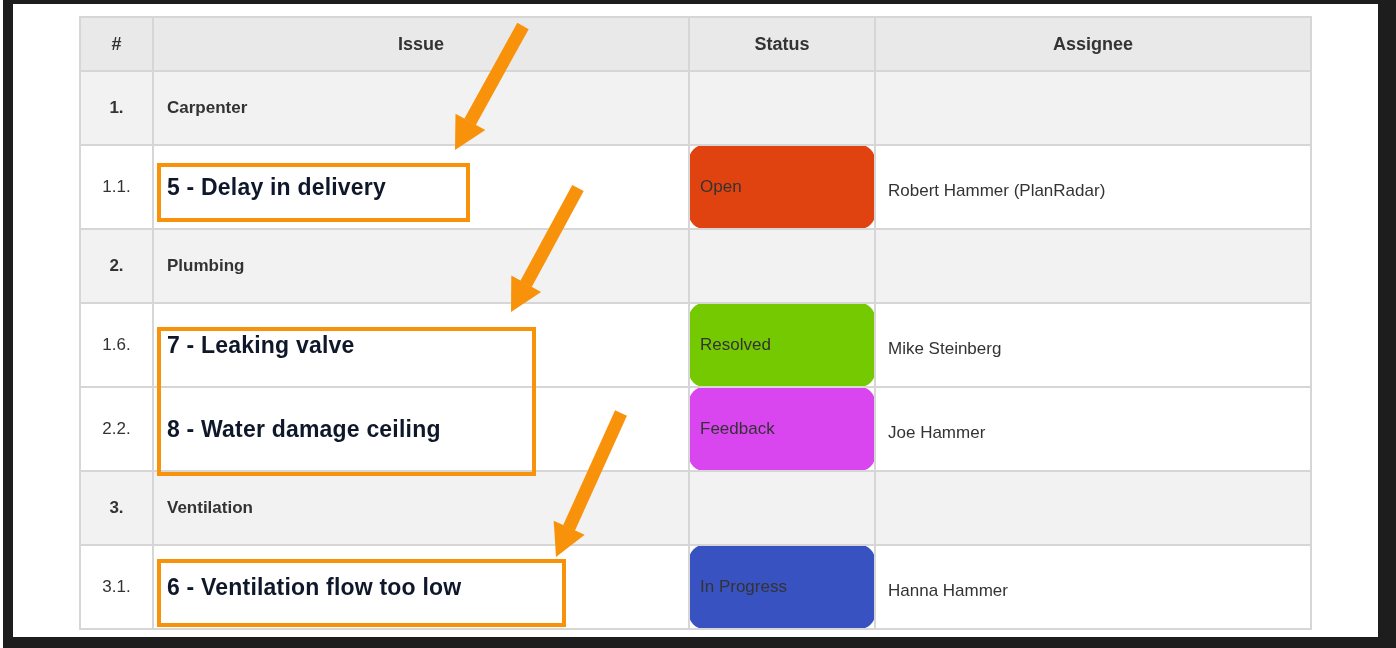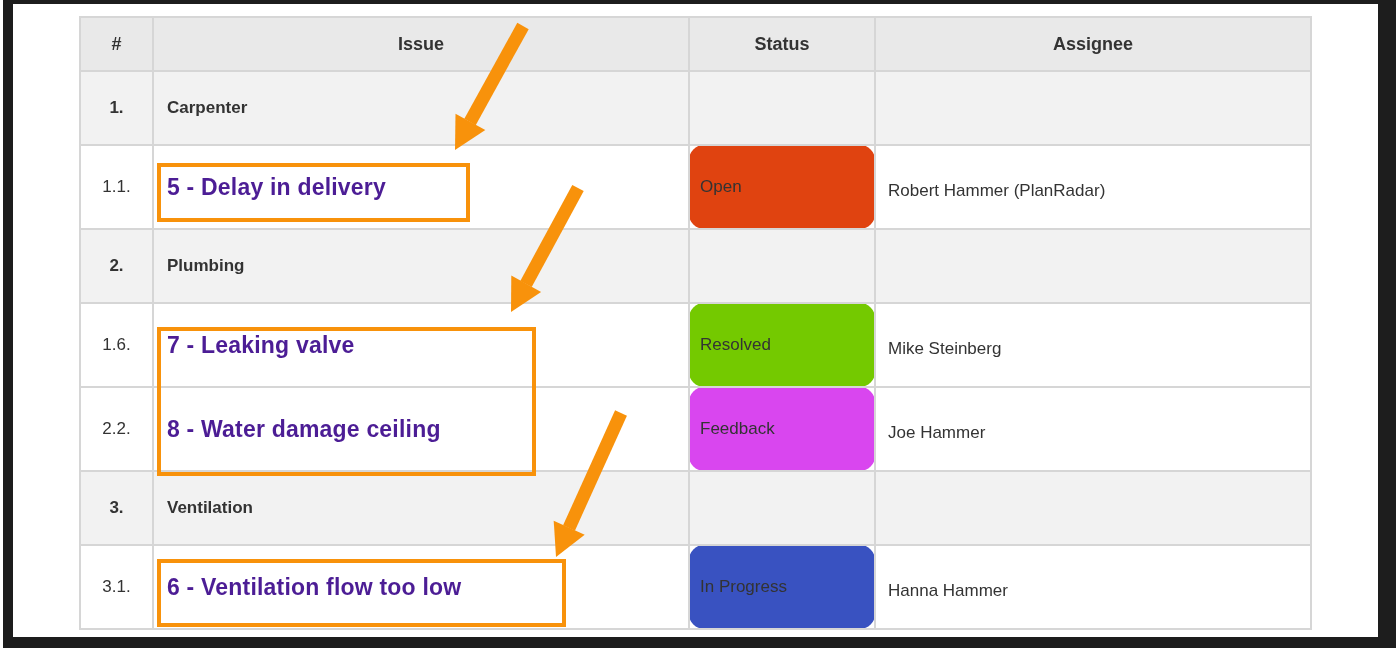--- a/index.html
+++ b/index.html
@@ -23,21 +23,21 @@
   table.report th, table.report td { border:2px solid #d6d6d6; vertical-align:middle; }
   table.report th {
     background:#e9e9e9; height:54px; font-size:18px; font-weight:bold;
     color:#333; text-align:center; padding:0;
   }
   tr.category td { background:#f2f2f2; height:74px; font-weight:bold; font-size:17px; color:#333; }
   tr.issue td    { background:#ffffff; height:84px; font-size:17px; color:#333;border-radius:15px; }
   td.num  { text-align:center; font-size:16px; padding:0; }
   tr.category td.num { font-size:17px; font-weight:bold; }
   td.issue-cell { padding:0 0 0 13px; }
-  .issue-title { font-size:23px; font-weight:bold; color:#4c1d95; letter-spacing:0.2px; }
+  .issue-title { font-size:23px; font-weight:bold; color:#0f172a; letter-spacing:0.2px; }
   td.status-cell { padding:0 8px 0 10px; color:#333; }
   td.assignee-cell { padding:8px 0 0 12px; }
   
   .hbox {
     position:absolute; border:4px solid var(--annot);
     background:transparent; pointer-events:none; z-index:20;
   }
   .hb1 { left:157px; top:163px; width:313px; height:59px;  }
   .hb2 { left:157px; top:327px; width:379px; height:149px; }
   .hb3 { left:157px; top:559px; width:409px; height:68px;  }

